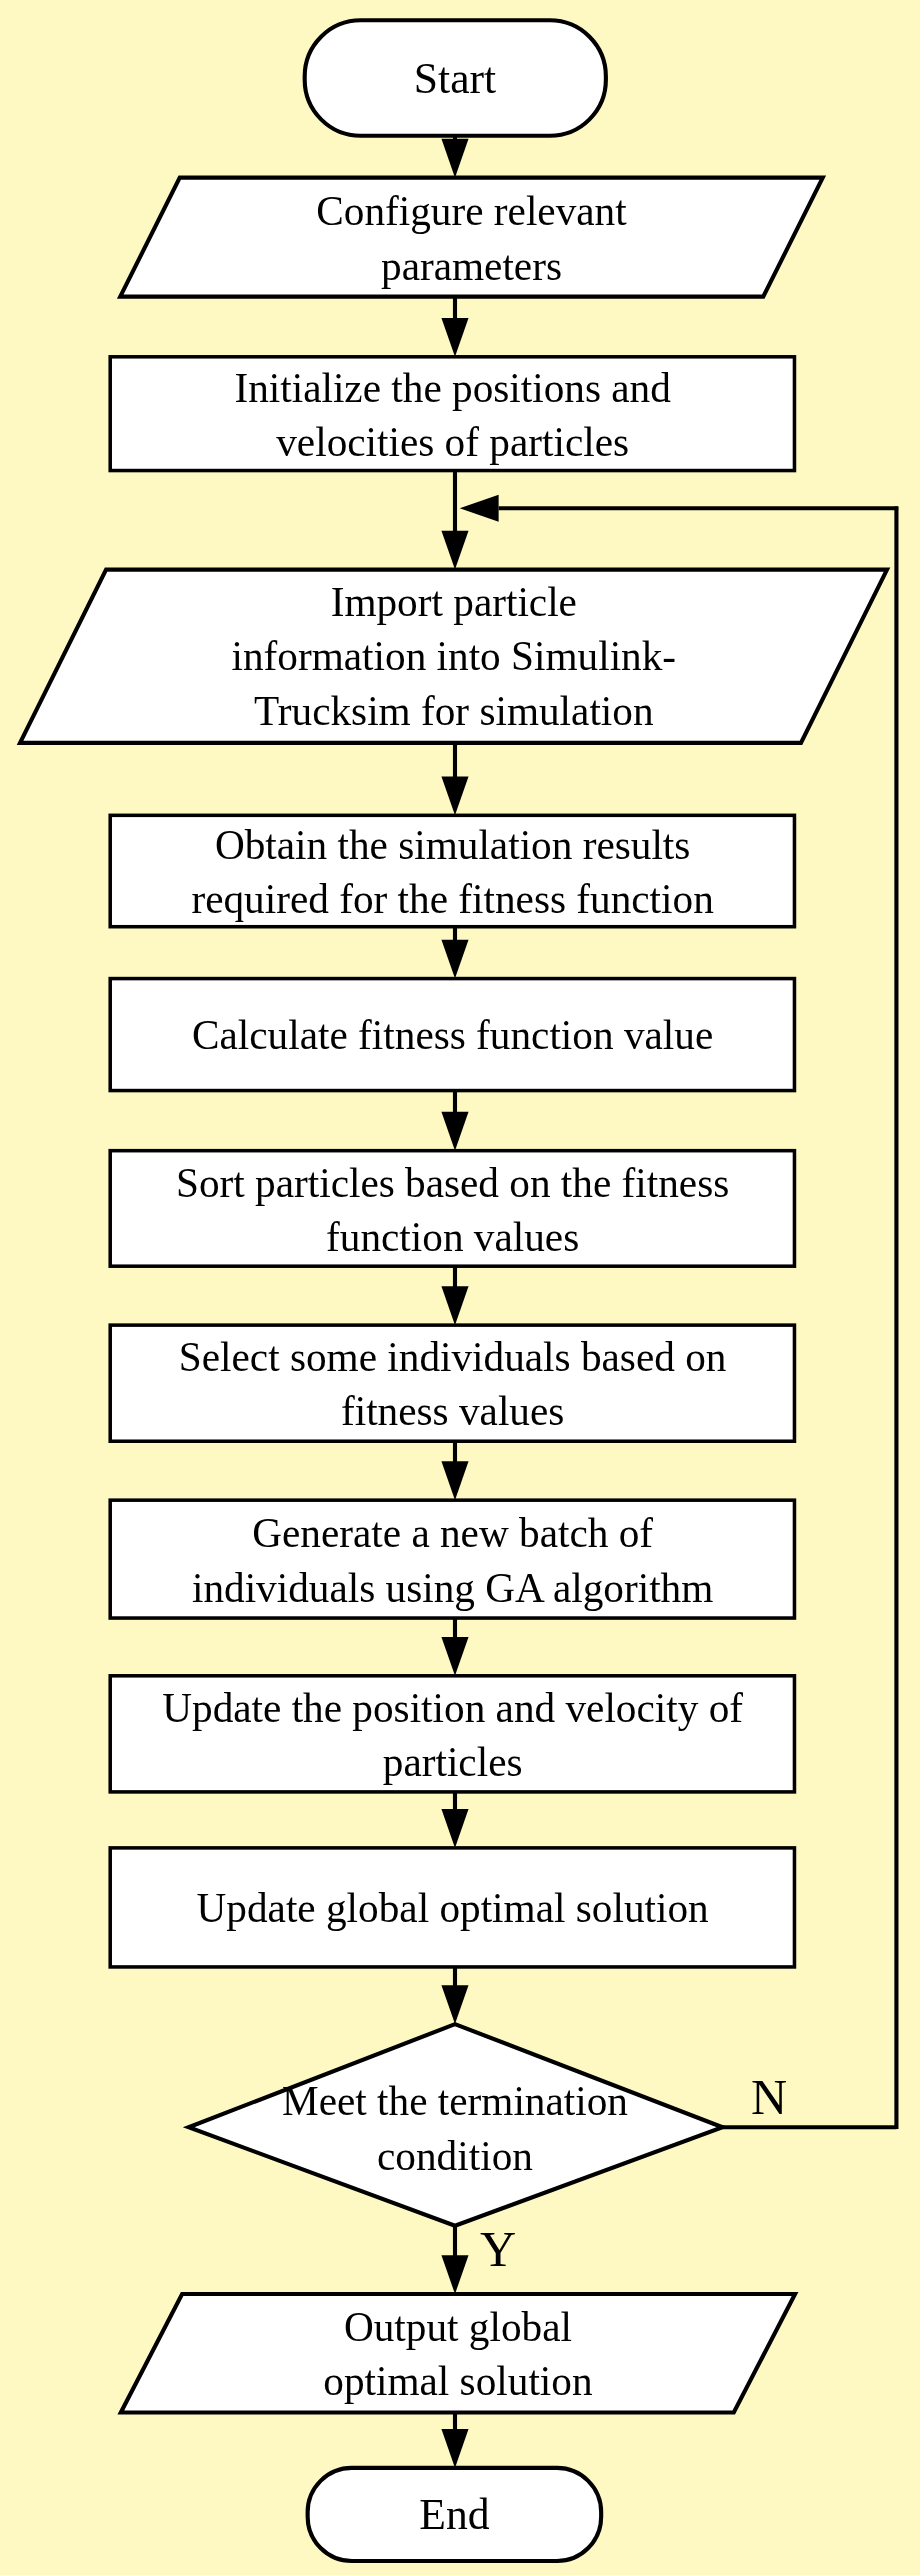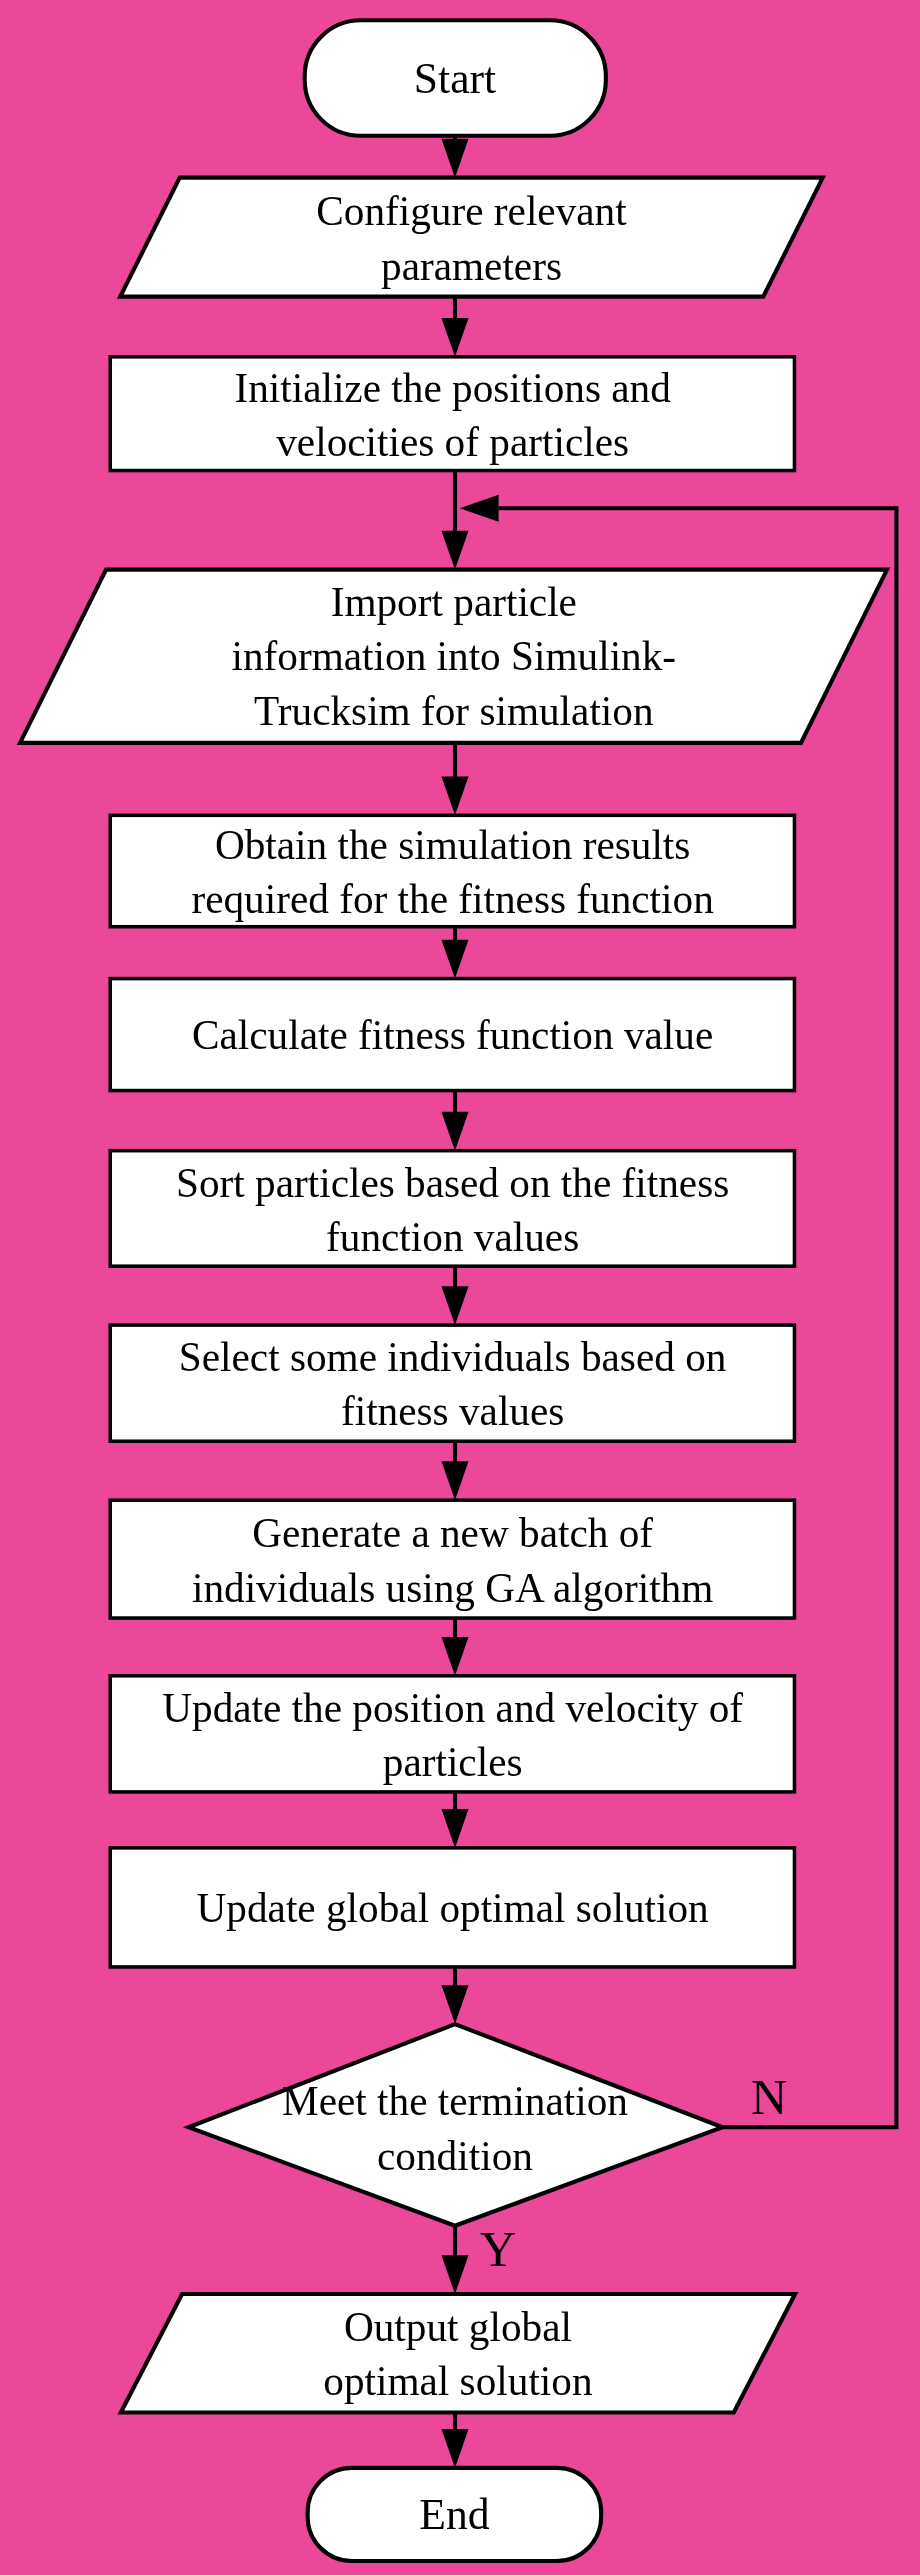--- a/index.html
+++ b/index.html
@@ -4,21 +4,21 @@
 <style>
   html, body {
     margin: 0;
     padding: 0;
     background: #ffffff;
   }
   .canvas-wrap {
     width: 920px;
     height: 2576px;
     position: relative;
-    background: #ec4899;
+    background: #fef9c3;
   }
   svg { display: block; }
   .shape {
     fill: #ffffff;
     stroke: #000000;
     stroke-width: 6;
   }
   .thick {
     stroke-width: 7;
   }

